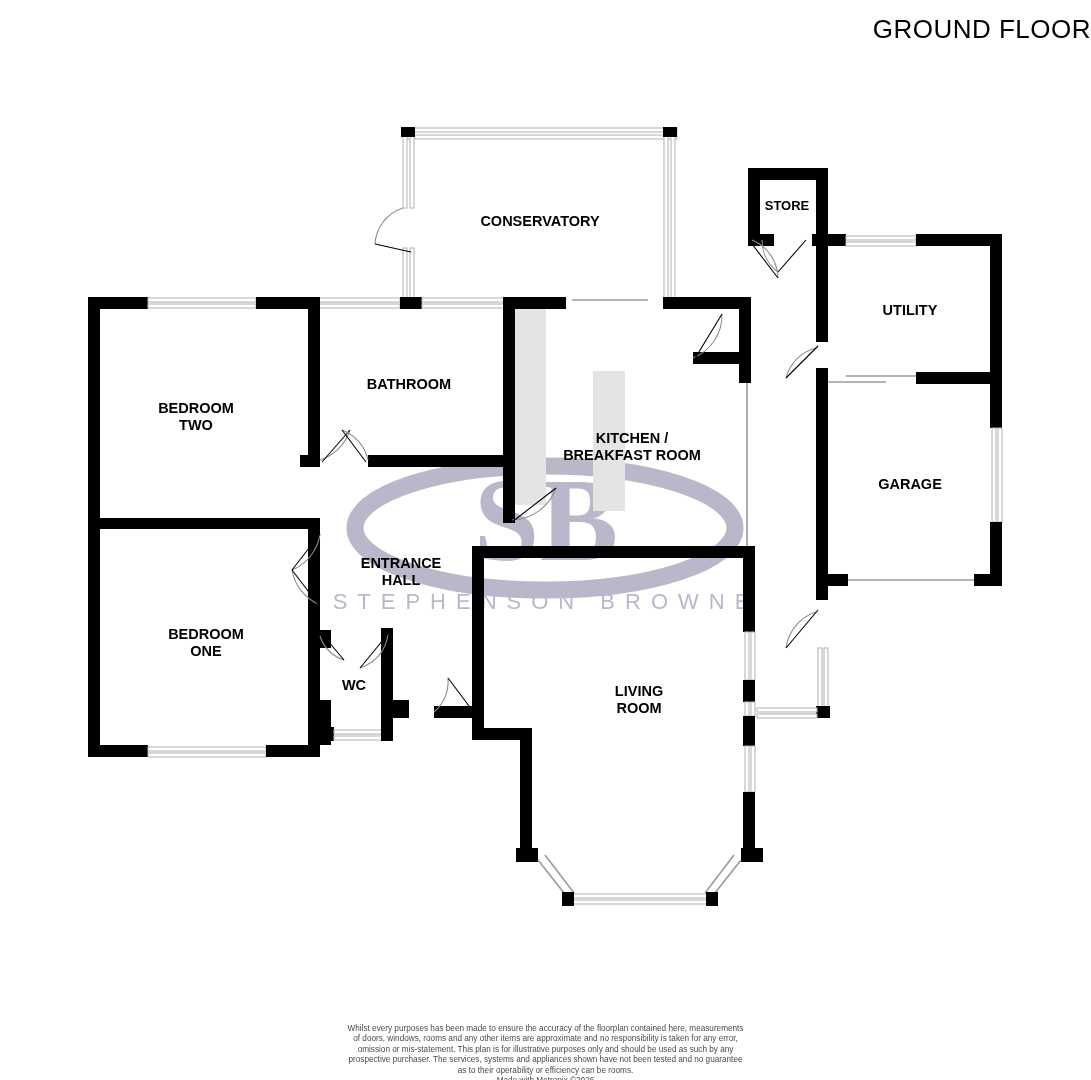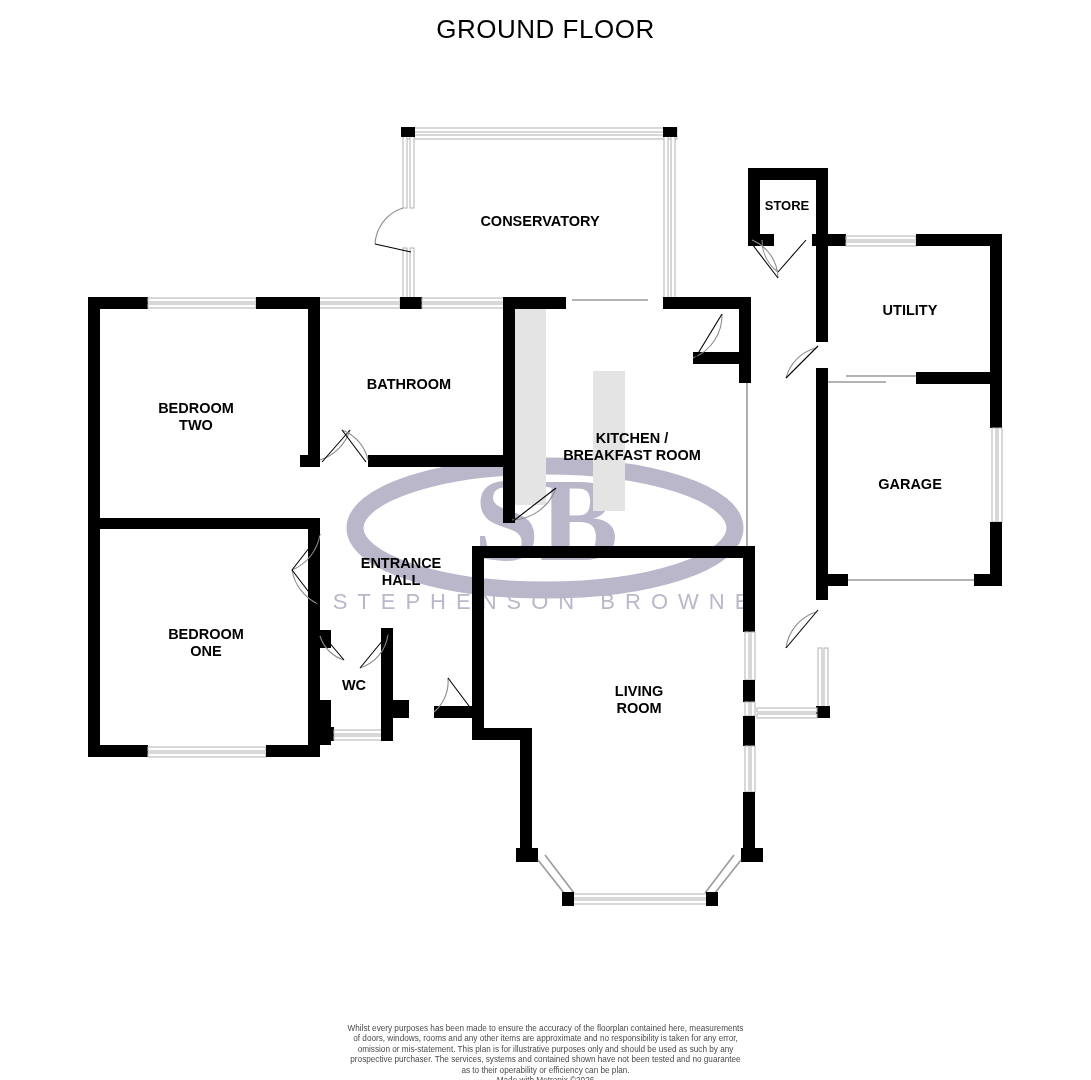--- a/index.html
+++ b/index.html
@@ -18,21 +18,21 @@
     position: relative;
     width: 1091px;
     height: 1080px;
     background: #ffffff;
   }
   #floorplan-title {
     position: absolute;
     top: 14px;
     left: 0;
     width: 1091px;
-    text-align: center;
+    text-align: right;
     font-size: 26px;
     font-weight: normal;
     letter-spacing: 0.5px;
     color: #000000;
   }
   #plan-svg {
     position: absolute;
     top: 0;
     left: 0;
   }
@@ -326,18 +326,18 @@
       <text class="room-label" x="639" y="696">LIVING</text>
       <text class="room-label" x="639" y="713">ROOM</text>
     </g>
 
   </svg>
 
   <div id="disclaimer">
     <span>Whilst every purposes has been made to ensure the accuracy of the floorplan contained here, measurements</span><br>
     <span>of doors, windows, rooms and any other items are approximate and no responsibility is taken for any error,</span><br>
     <span>omission or mis-statement. This plan is for illustrative purposes only and should be used as such by any</span><br>
-    <span>prospective purchaser. The services, systems and contained shown have not been tested and no guarantee</span><br>
-    <span>as to their operability or efficiency can be plan.</span><br>
+    <span>prospective purchaser. The services, systems and appliances shown have not been tested and no guarantee</span><br>
+    <span>as to their operability or efficiency can be rooms.</span><br>
     <span class="made-with">Made with Metropix ©2026</span>
   </div>
 
 </div>
 
 </body></html>

